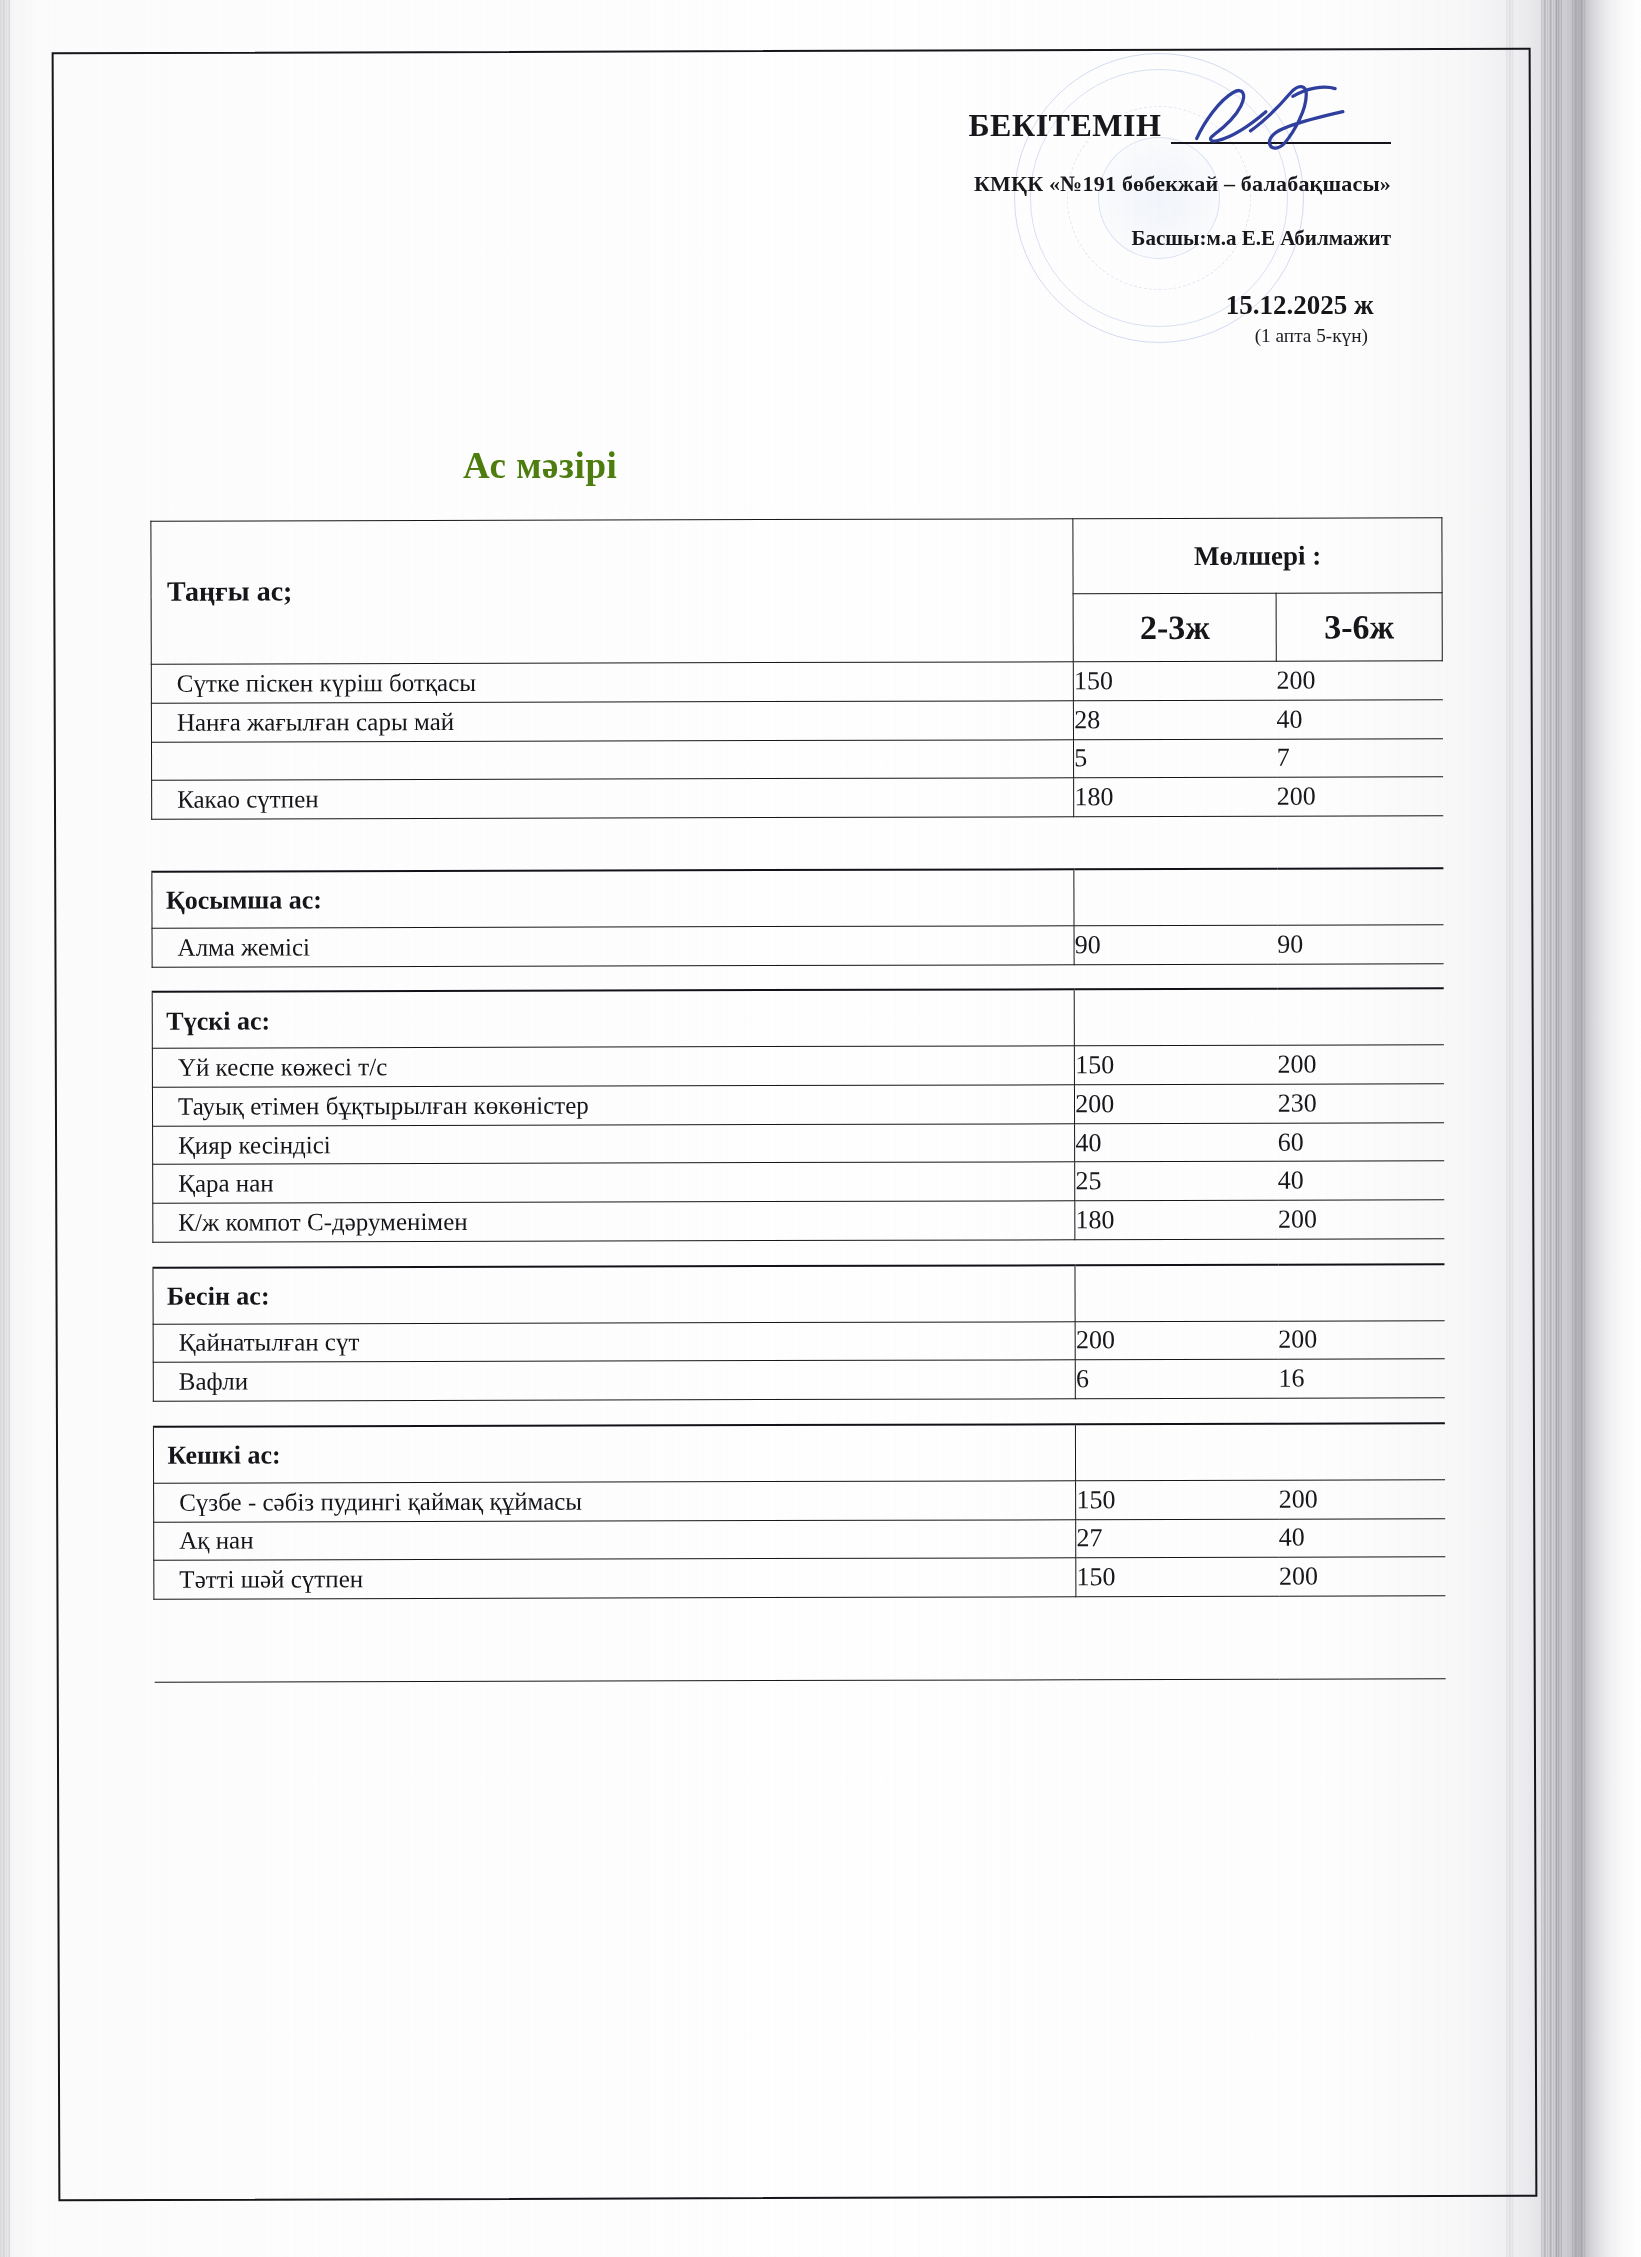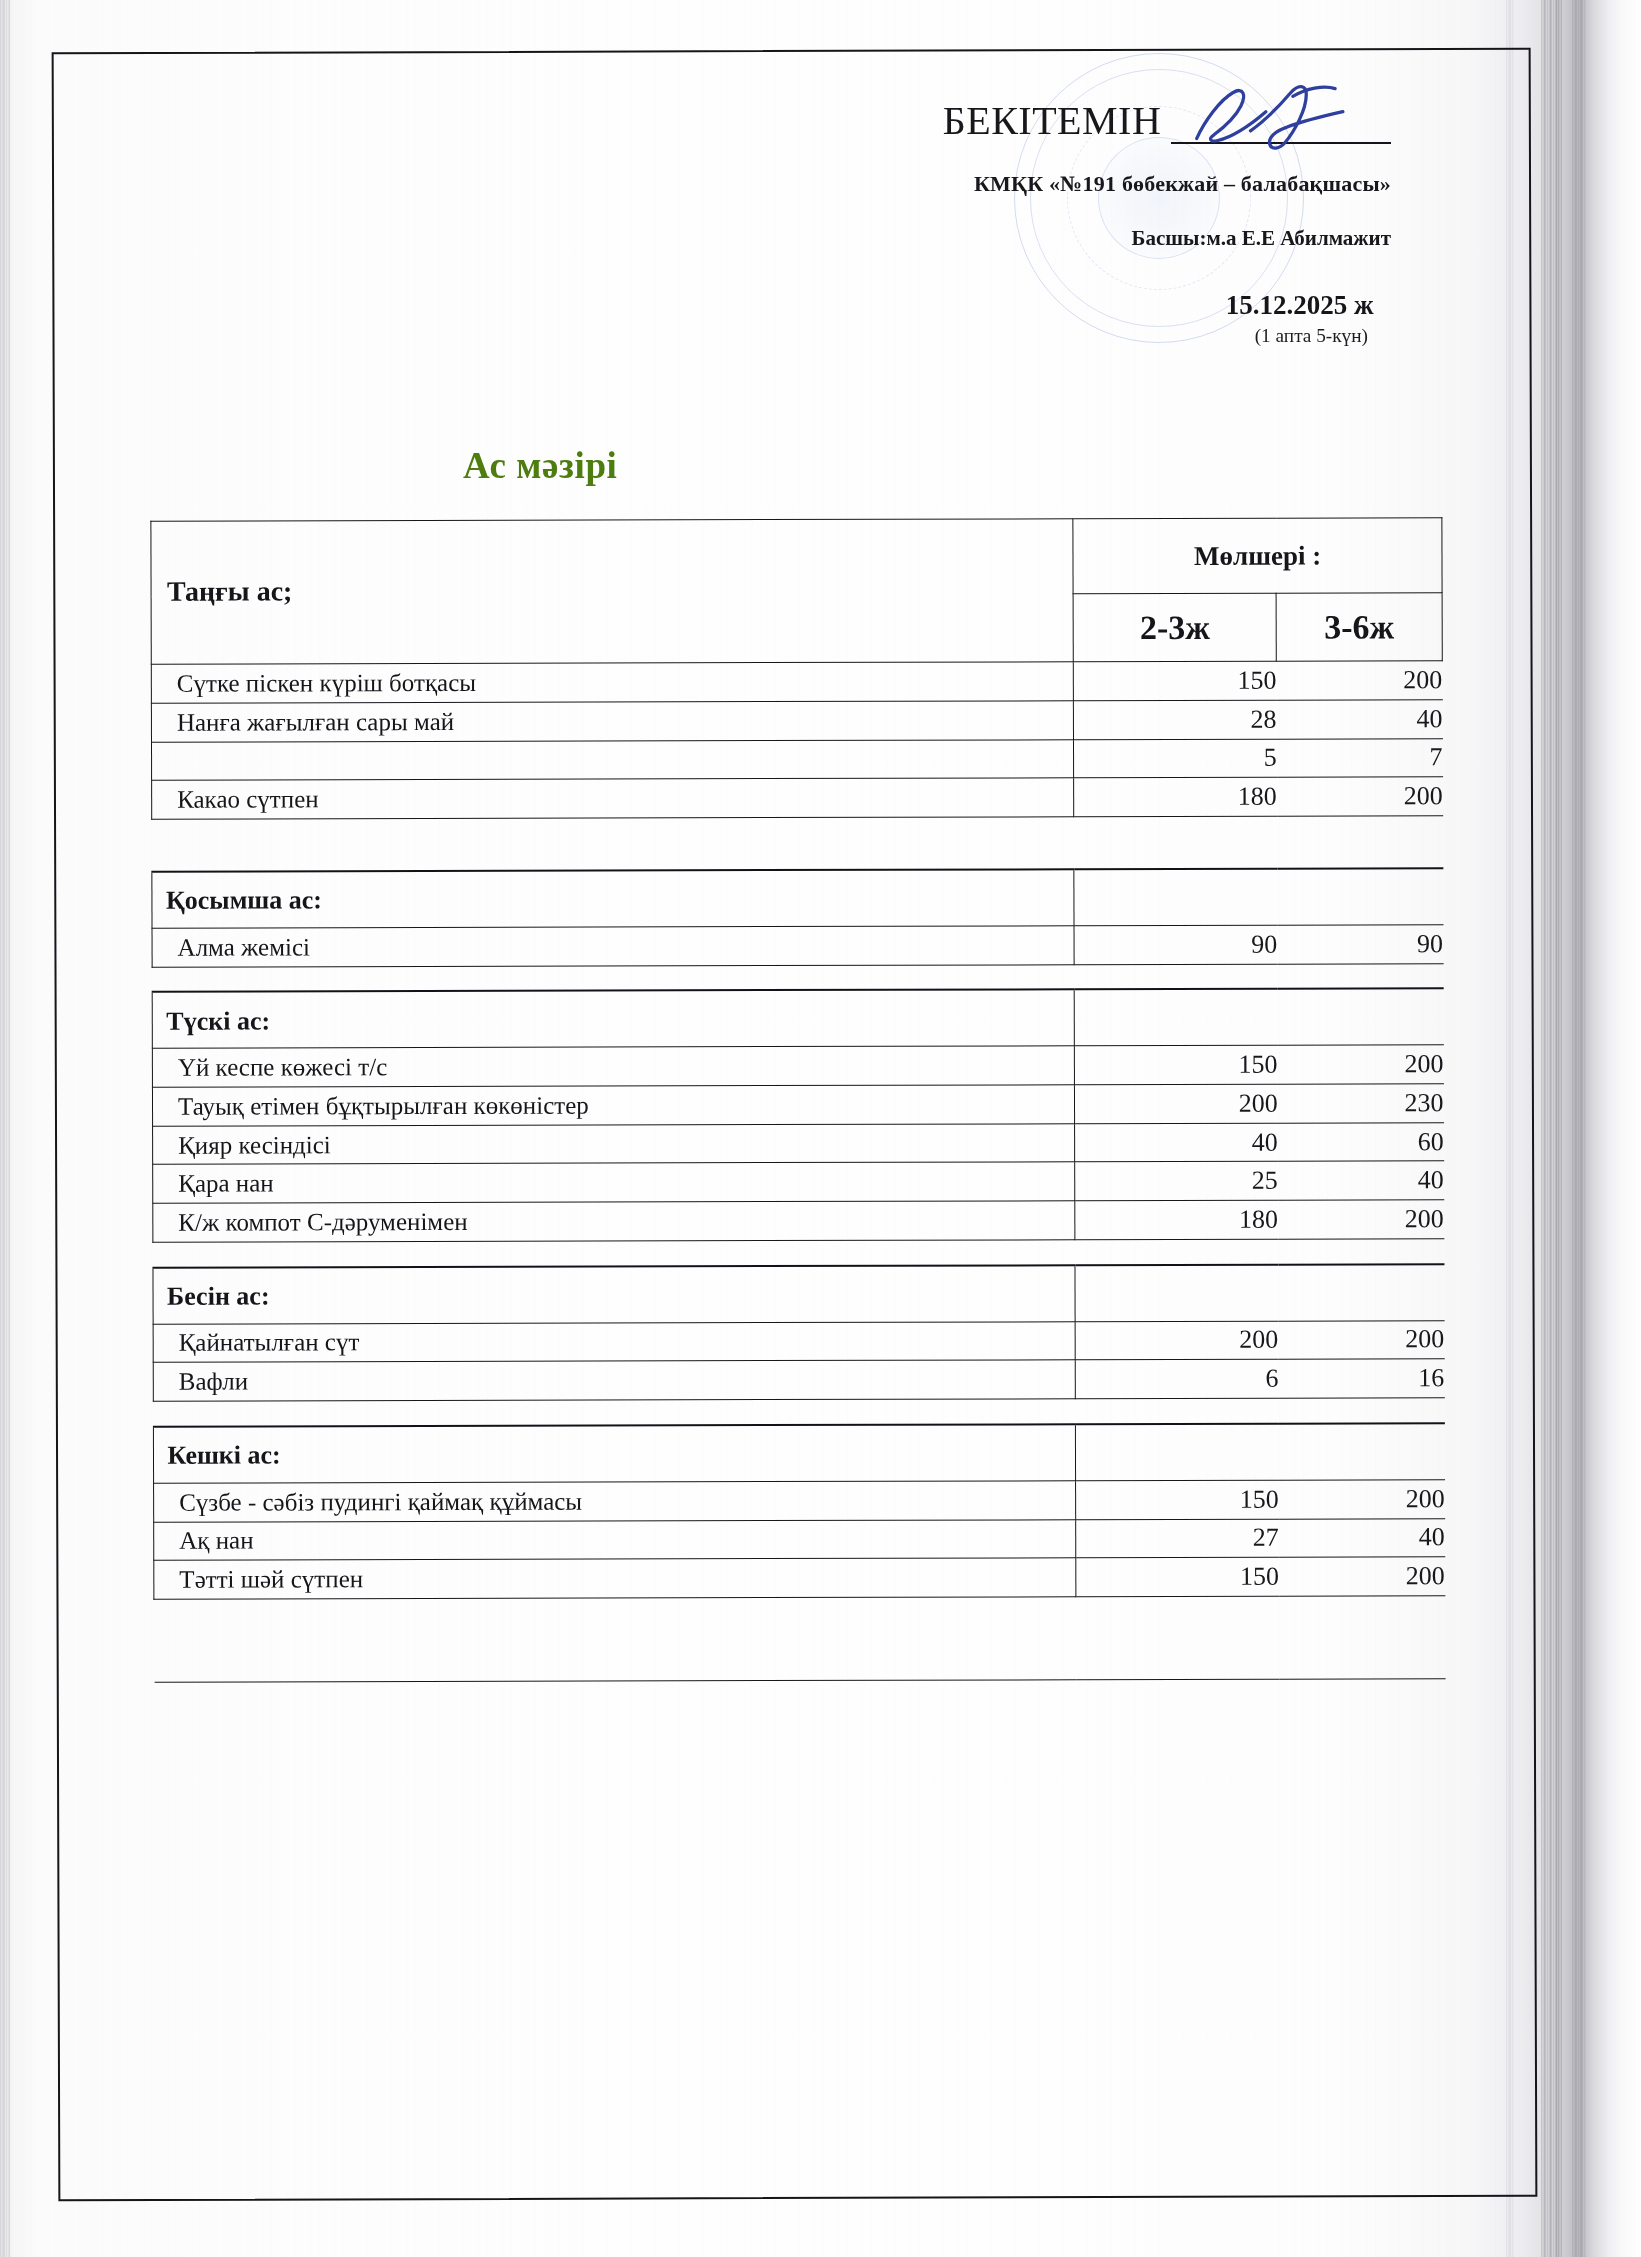--- a/index.html
+++ b/index.html
@@ -110,22 +110,22 @@
     padding-right: 77px;
   }
 
   .hdr-approve-row {
     display: flex;
     justify-content: flex-end;
     align-items: flex-end;
     gap: 9.7px;
   }
   .hdr-approve {
-    font-size: 40px;
-    font-weight: normal;
+    font-size: 32px;
+    font-weight: bold;
     letter-spacing: 0.5px;
     color: #17171c;
   }
   .sig-slot {
     position: relative;
     width: 220px;
     height: 52px;
     border-bottom: 2.3px solid #14141a;
   }
   .sig-ink {
@@ -197,21 +197,21 @@
     color: #15151a;
   }
   .cell-dish.indent { padding-left: 25px; }
   .cell-section {
     padding: 13.5px 0 11.6px 13.5px;
     font-size: 26px;
     font-weight: bold;
     color: #15151a;
   }
   .cell-amount {
-    text-align: right;
+    text-align: left;
     font-size: 26px;
     color: #17171c;
     padding: 3.9px 0;
   }
 
   
   .hdr-meal-cell {
     padding: 11.6px 0 13.5px 15.4px;
     font-size: 28px;
     font-weight: bold;

